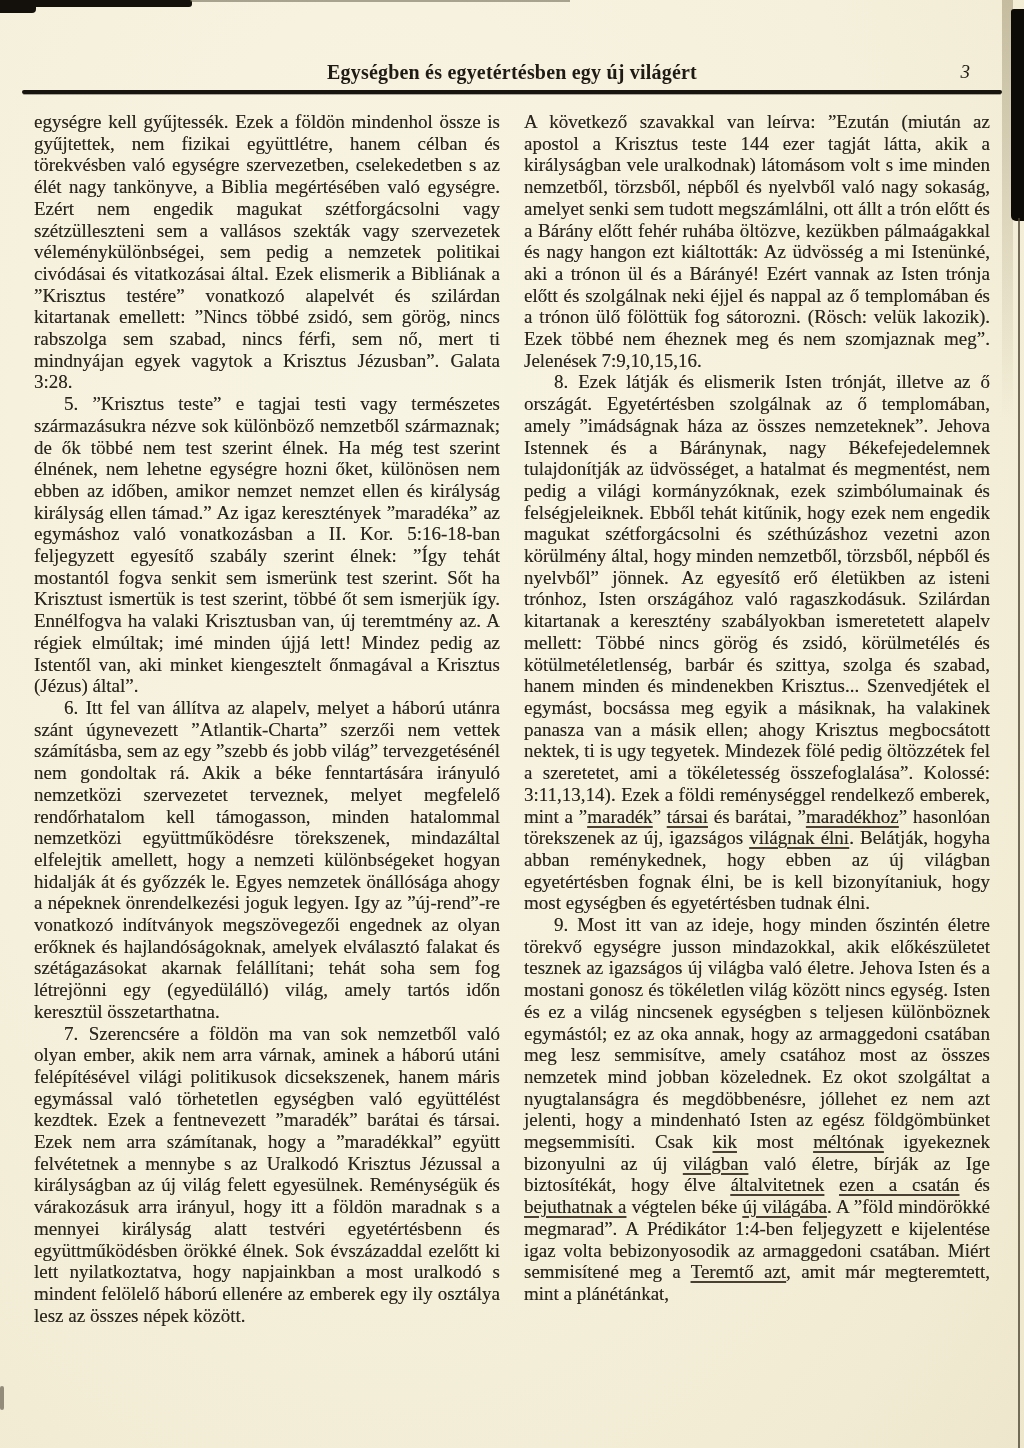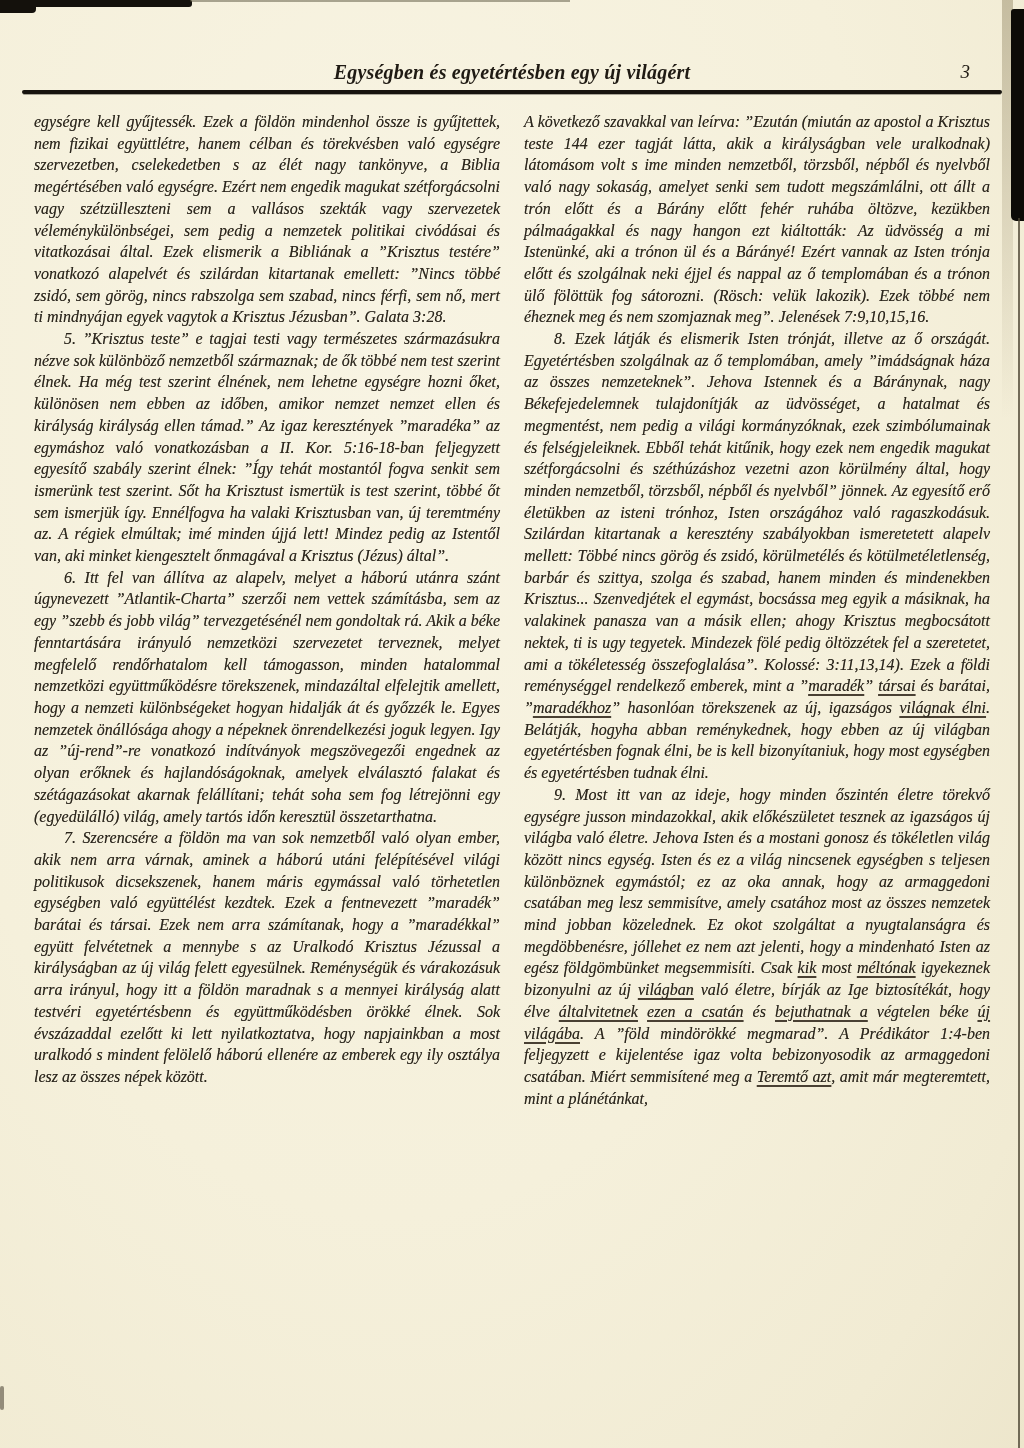--- a/index.html
+++ b/index.html
@@ -18,30 +18,30 @@
   .top-nub{position:absolute;top:0;left:0;width:36px;height:13px;background:#14110c;border-radius:0 0 4px 0;}
   .top-smudge{position:absolute;top:0;left:190px;width:380px;height:2px;background:rgba(70,66,45,.45);}
   .edge-tan{position:absolute;top:0;right:11px;width:11px;height:420px;
     background:linear-gradient(to bottom, rgba(152,140,106,.5), rgba(152,140,106,0));}
   .edge-black{position:absolute;top:9px;right:0;width:13px;height:212px;background:#0d0b07;
     border-radius:3px 0 0 5px;transform:skewY(.6deg);}
   .edge-line{position:absolute;top:218px;right:4px;width:2px;height:1230px;background:#4e4735;opacity:.78;}
   .mark-bl{position:absolute;left:0;top:1386px;width:4px;height:24px;background:rgba(70,62,48,.55);border-radius:2px;}
   
   .header{position:absolute;top:58px;left:22px;width:980px;height:30px;}
-  .title{margin:0;text-align:center;font-style:italic;font-weight:bold;font-size:20px;line-height:28px;color:#1f1a13;
+  .title{margin:0;text-align:center;font-weight:bold;font-size:20px;line-height:28px;color:#1f1a13;
     letter-spacing:.2px;}
   .pagenum{position:absolute;right:32px;top:0;font-style:italic;font-size:19px;line-height:28px;color:#1f1a13;}
   .rule{position:absolute;top:90px;left:22px;width:980px;height:4px;background:#17130e;border-radius:2px;
     box-shadow:0 2px 0 -1px rgba(23,19,14,.35);}
   
   .columns{position:absolute;top:111px;left:34px;width:956px;display:flex;gap:24px;}
   .col{width:466px;}
-  .para{margin:0;font-size:16px;line-height:21.7px;text-align:justify;
-    color:#2b261d;text-shadow:0 0 .4px rgba(43,38,29,.55);font-style:italic;}
+  .para{margin:0;font-size:19px;line-height:21.7px;text-align:justify;
+    color:#2b261d;text-shadow:0 0 .4px rgba(43,38,29,.55);}
   .para.indent{text-indent:30px;}
   .hand-underline{
     text-decoration:underline;
     text-decoration-thickness:1.6px;
     text-decoration-color:rgba(62,53,40,.85);
     text-underline-offset:3px;
   }
 </style>
 </head>
 <body>

